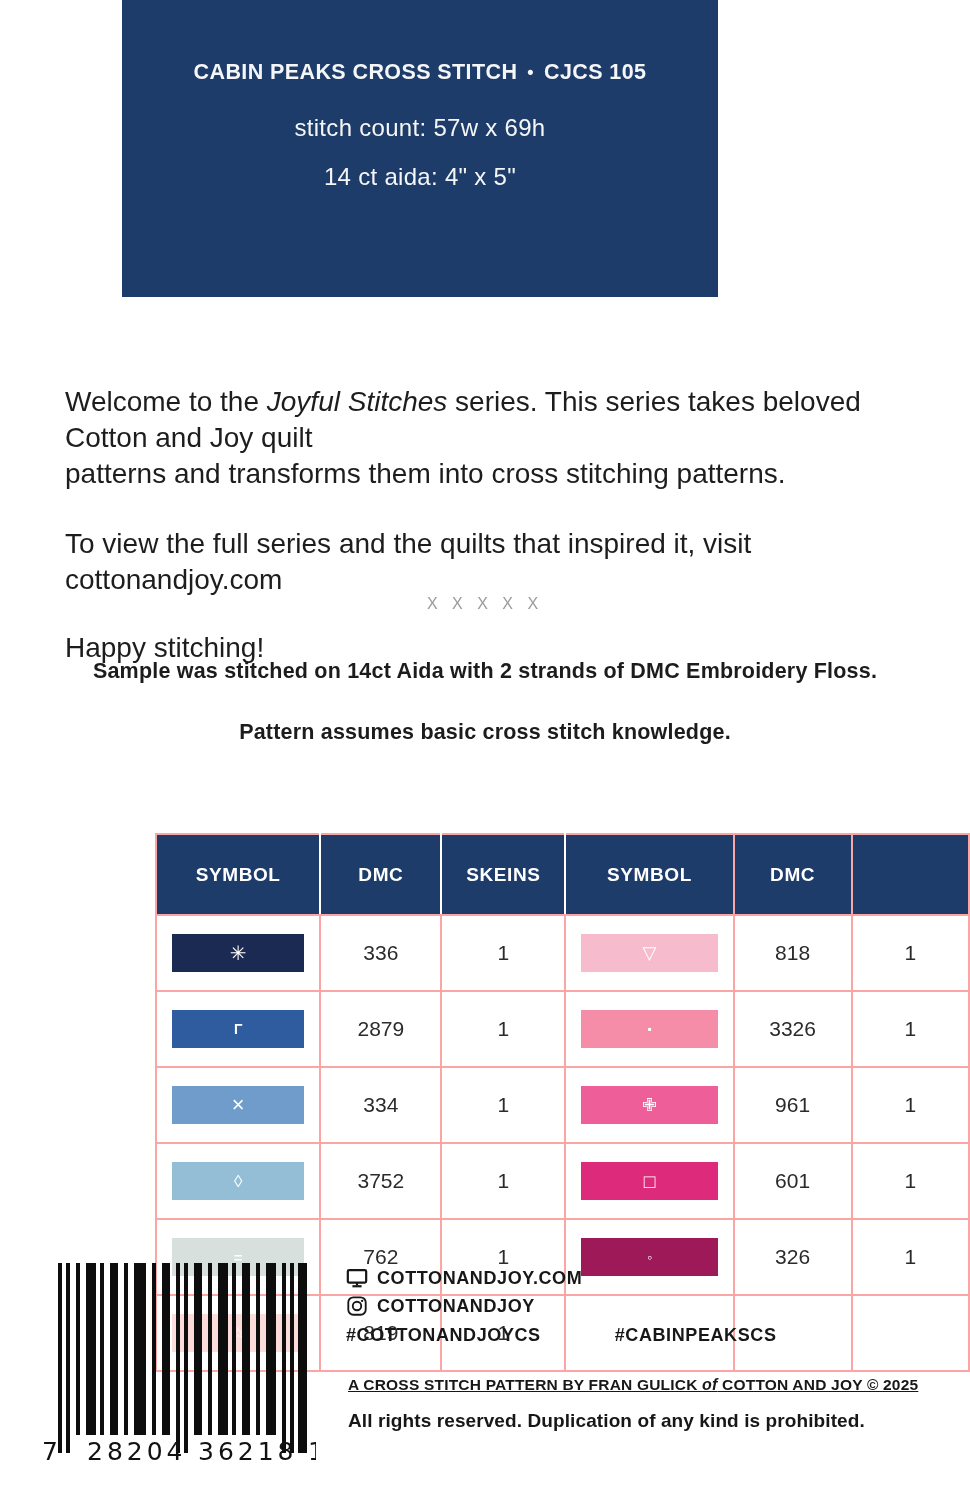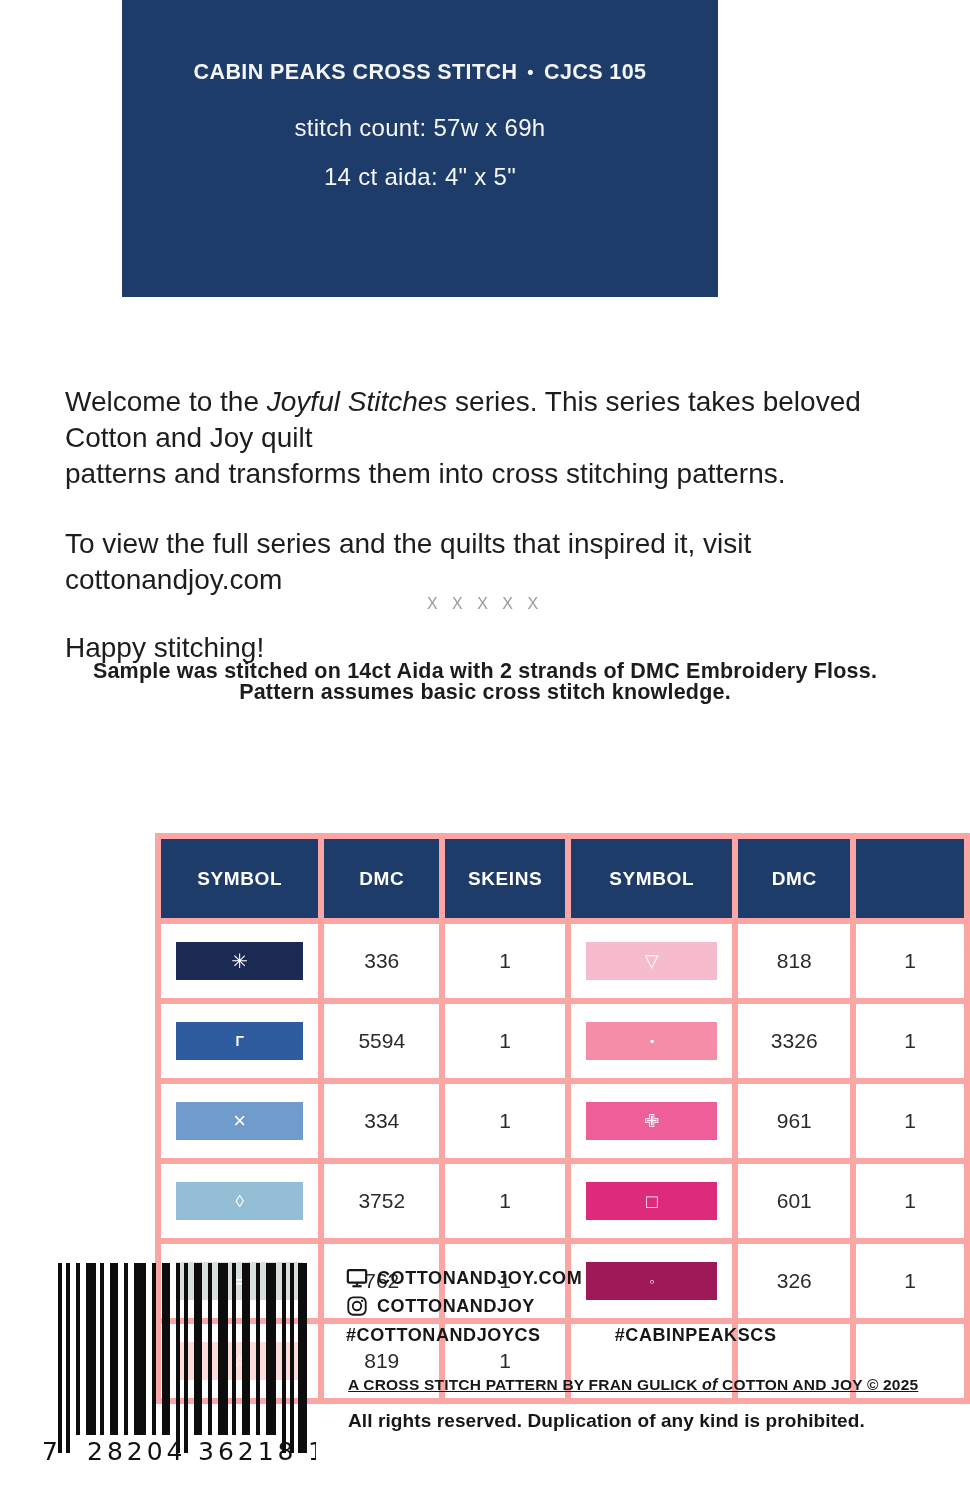--- a/index.html
+++ b/index.html
@@ -28,28 +28,28 @@
   .intro .ln { display:block; }
   .it { font-style:italic; }
 
   .divider {
     position:absolute; left:0; top:595px; width:100%; text-align:center;
     color:#9b9b9b; font-size:16px; letter-spacing:5px; font-weight:500;
   }
 
   .note { position:absolute; left:0; width:100%; text-align:center; font-weight:bold; font-size:21.5px; color:#1c1c1c; letter-spacing:0.2px; }
   .note.n1 { top:659px; }
-  .note.n2 { top:680px; }
+  .note.n2 { top:720px; }
 
   
   table.floss {
     position:absolute; left:155px; top:833px; border-collapse:collapse; table-layout:fixed;
     background:#ffffff;
   }
-  table.floss td { border:6px solid #fca5a5; text-align:center; vertical-align:middle; padding:15px; }
+  table.floss td { border:2px solid #fca5a5; text-align:center; vertical-align:middle; padding:15px; }
   td.c1 { width:141px; } td.c2 { width:97px; } td.c3 { width:95px; }
   td.c4 { width:146px; } td.c5 { width:93px; } td.c6 { width:99px; }
   tr.thead td { height:49px; background:#1e3c69; color:#ffffff; font-weight:bold; font-size:19px; letter-spacing:0.6px; }
   tr.thead td.hsep { border-right:2px solid #ffffff; }
   tr.rowd td { height:44px; font-size:21px; color:#2b2b2b; }
   td.swcell { padding:5px; }
   .swatch { width:100%; height:38px; display:flex; align-items:center; justify-content:center; }
   .sym { color:#ffffff; font-size:17px; line-height:1; }
   .sym-star8 { font-size:20px; }
   .sym-corner { font-size:14px; font-weight:bold; }
@@ -129,21 +129,21 @@
           </td>
       <td class="c5">818</td>
       <td class="c6">1</td>
     </tr>
     <tr class="rowd">
       <td class="c1 swcell">
             <div class="swatch" style="background-color: rgb(46, 92, 158);">
               <span class="sym sym-corner">Γ</span>
             </div>
           </td>
-      <td class="c2">5594</td>
+      <td class="c2">2879</td>
       <td class="c3">1</td>
       <td class="c4 swcell">
             <div class="swatch" style="background-color: rgb(245, 140, 168);">
               <span class="sym sym-sq-sm">▪</span>
             </div>
           </td>
       <td class="c5">3326</td>
       <td class="c6">1</td>
     </tr>
     <tr class="rowd">

